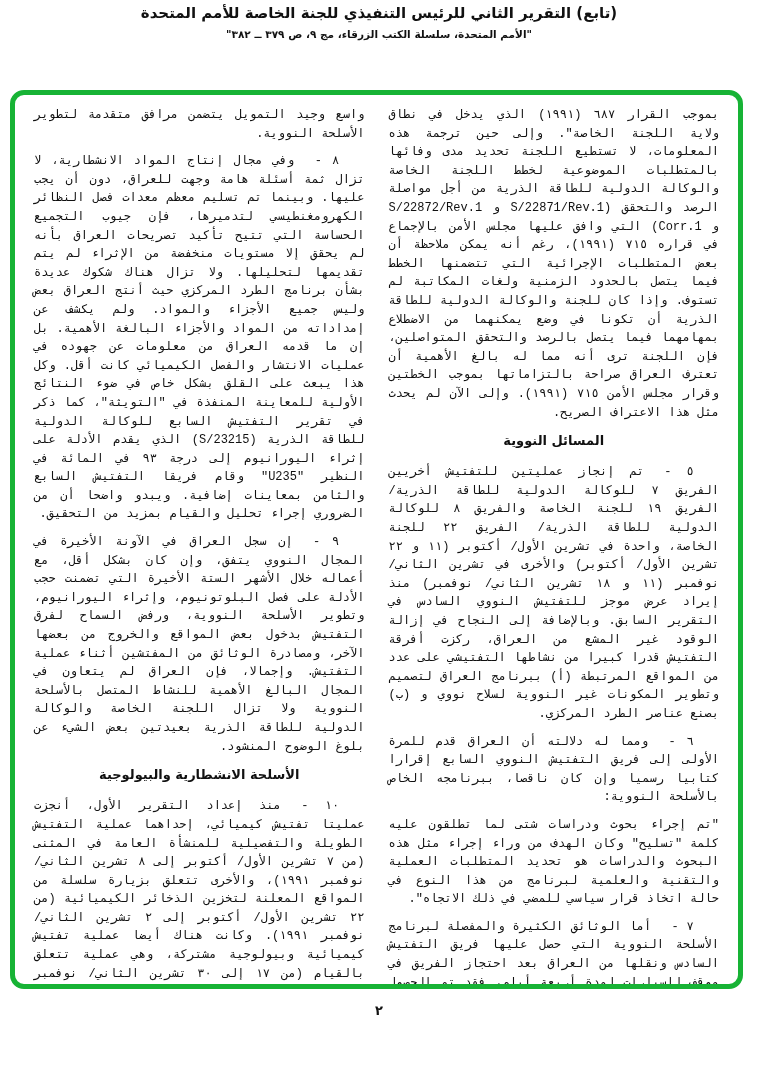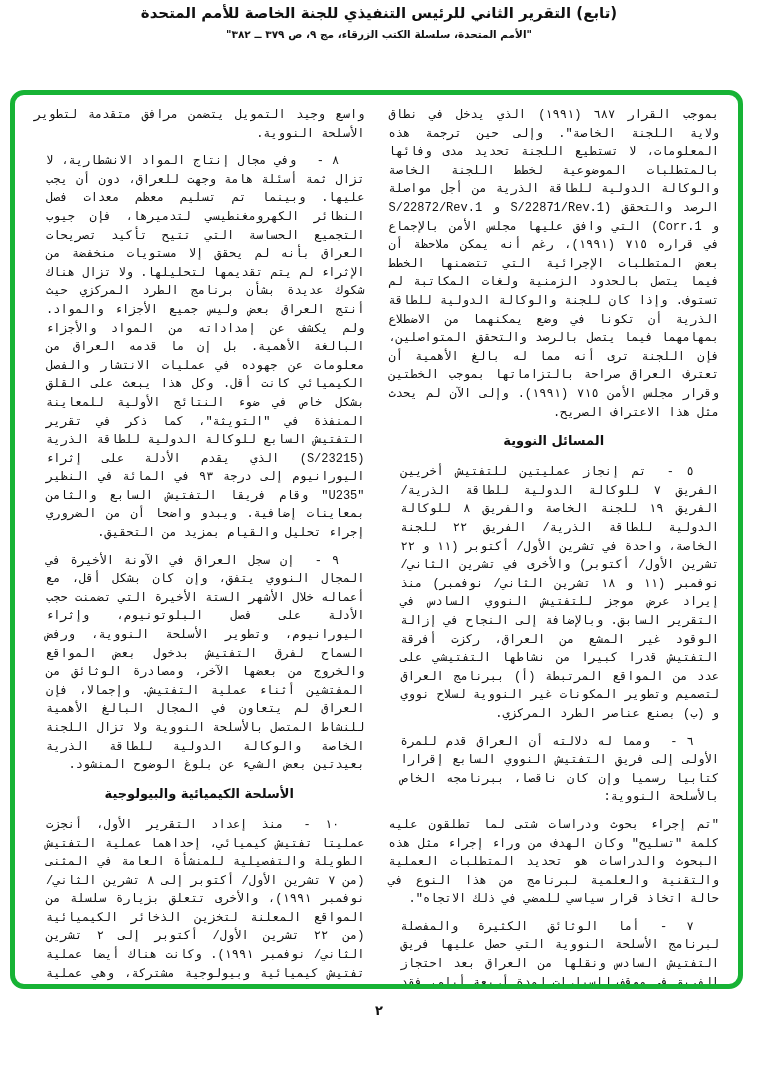--- a/index.html
+++ b/index.html
@@ -52,21 +52,20 @@
     line-height:1.55;
     text-align:justify;
     text-justify:inter-word;
   }
   .para{
     margin:0 0 9px 0;
     font-family:Liberation Mono, monospace;
   }
   .para.numbered{
     text-indent:2.1em;
-    margin-left:12px;
   }
   .pnum{
     padding-left:1.7em; 
     white-space:nowrap;
   }
   .col-heading{
     font-size:13px;
     font-weight:bold;
     text-align:center;
     margin:8px 0 12px 0;
@@ -99,21 +98,21 @@
       <p class="para numbered"><span class="pnum">٥ -</span><span>تم إنجاز عمليتين للتفتيش أخريين الفريق ٧ للوكالة الدولية للطاقة الذرية/ الفريق ١٩ للجنة الخاصة والفريق ٨ للوكالة الدولية للطاقة الذرية/ الفريق ٢٢ للجنة الخاصة، واحدة في تشرين الأول/ أكتوبر (١١ و ٢٢ تشرين الأول/ أكتوبر) والأخرى في تشرين الثاني/ نوفمبر (١١ و ١٨ تشرين الثاني/ نوفمبر) منذ إيراد عرض موجز للتفتيش النووي السادس في التقرير السابق. وبالإضافة إلى النجاح في إزالة الوقود غير المشع من العراق، ركزت أفرقة التفتيش قدرا كبيرا من نشاطها التفتيشي على عدد من المواقع المرتبطة (أ) ببرنامج العراق لتصميم وتطوير المكونات غير النووية لسلاح نووي و (ب) بصنع عناصر الطرد المركزي.</span></p>
       <p class="para numbered"><span class="pnum">٦ -</span><span>ومما له دلالته أن العراق قدم للمرة الأولى إلى فريق التفتيش النووي السابع إقرارا كتابيا رسميا وإن كان ناقصا، ببرنامجه الخاص بالأسلحة النووية:</span></p>
       <p class="para"><span>"تم إجراء بحوث ودراسات شتى لما تطلقون عليه كلمة "تسليح" وكان الهدف من وراء إجراء مثل هذه البحوث والدراسات هو تحديد المتطلبات العملية والتقنية والعلمية لبرنامج من هذا النوع في حالة اتخاذ قرار سياسي للمضي في ذلك الاتجاه".</span></p>
       <p class="para numbered"><span class="pnum">٧ -</span><span>أما الوثائق الكثيرة والمفصلة لبرنامج الأسلحة النووية التي حصل عليها فريق التفتيش السادس ونقلها من العراق بعد احتجاز الفريق في موقف للسيارات لمدة أربعة أيام، فقد تم الحصول عليها قبل اعتراف العراق للفريق السابع بأنه أجرى بحوثا ودراسات عن الأسلحة النووية. وفي الواقع، فقد زار فريقا التفتيش السابع والثامن مرافق معينة تعتبر مرتبطة ارتباطا مباشرا بتجريب وتطوير المكونات شديدة الانفجار لجهاز التفجير الداخلي لسلاح نووي. وقد رئي أن خصائص هذه المرافق غير متسقة مع التوضيحات التي قدمها العراق بشأن الغرض منها. ولذلك، فإن موقف العراق وهو أنه أجرى دراسات ولكن ليس لديه برنامج لتطوير الأسلحة النووية لا يتفق مع الوثائق ولا مع نتائج التفتيش التي تكشف عن وجود برنامج</span></p>
     </div>
 
     <div class="col">
       <p class="para"><span>واسع وجيد التمويل يتضمن مرافق متقدمة لتطوير الأسلحة النووية.</span></p>
       <p class="para numbered"><span class="pnum">٨ -</span><span>وفي مجال إنتاج المواد الانشطارية، لا تزال ثمة أسئلة هامة وجهت للعراق، دون أن يجب عليها. وبينما تم تسليم معظم معدات فصل النظائر الكهرومغنطيسي لتدميرها، فإن جيوب التجميع الحساسة التي تتيح تأكيد تصريحات العراق بأنه لم يحقق إلا مستويات منخفضة من الإثراء لم يتم تقديمها لتحليلها. ولا تزال هناك شكوك عديدة بشأن برنامج الطرد المركزي حيث أنتج العراق بعض وليس جميع الأجزاء والمواد. ولم يكشف عن إمداداته من المواد والأجزاء البالغة الأهمية. بل إن ما قدمه العراق من معلومات عن جهوده في عمليات الانتشار والفصل الكيميائي كانت أقل. وكل هذا يبعث على القلق بشكل خاص في ضوء النتائج الأولية للمعاينة المنفذة في "التويثة"، كما ذكر في تقرير التفتيش السابع للوكالة الدولية للطاقة الذرية (S/23215) الذي يقدم الأدلة على إثراء اليورانيوم إلى درجة ٩٣ في المائة في النظير "U235" وقام فريقا التفتيش السابع والثامن بمعاينات إضافية. ويبدو واضحا أن من الضروري إجراء تحليل والقيام بمزيد من التحقيق.</span></p>
       <p class="para numbered"><span class="pnum">٩ -</span><span>إن سجل العراق في الآونة الأخيرة في المجال النووي يتفق، وإن كان بشكل أقل، مع أعماله خلال الأشهر الستة الأخيرة التي تضمنت حجب الأدلة على فصل البلوتونيوم، وإثراء اليورانيوم، وتطوير الأسلحة النووية، ورفض السماح لفرق التفتيش بدخول بعض المواقع والخروج من بعضها الآخر، ومصادرة الوثائق من المفتشين أثناء عملية التفتيش. وإجمالا، فإن العراق لم يتعاون في المجال البالغ الأهمية للنشاط المتصل بالأسلحة النووية ولا تزال اللجنة الخاصة والوكالة الدولية للطاقة الذرية بعيدتين بعض الشيء عن بلوغ الوضوح المنشود.</span></p>
-      <h3 class="col-heading">الأسلحة الكيميائية والبيولوجية</h3>
+      <h3 class="col-heading">الأسلحة الانشطارية والبيولوجية</h3>
       <p class="para numbered"><span class="pnum">١٠ -</span><span>منذ إعداد التقرير الأول، أنجزت عمليتا تفتيش كيميائي، إحداهما عملية التفتيش الطويلة والتفصيلية للمنشأة العامة في المثنى (من ٧ تشرين الأول/ أكتوبر إلى ٨ تشرين الثاني/ نوفمبر ١٩٩١)، والأخرى تتعلق بزيارة سلسلة من المواقع المعلنة لتخزين الذخائر الكيميائية (من ٢٢ تشرين الأول/ أكتوبر إلى ٢ تشرين الثاني/ نوفمبر ١٩٩١). وكانت هناك أيضا عملية تفتيش كيميائية وبيولوجية مشتركة، وهي عملية تتعلق بالقيام (من ١٧ إلى ٣٠ تشرين الثاني/ نوفمبر ١٩٩١)، مع الإخطار قبل العملية بمدة قصيرة للغاية، بزيارة عدد من المواقع التي حددتها اللجنة الخاصة على أنها مواقع للأسلحة الكيميائية و/أو البيولوجية يحتمل أن يكون لها أهمية. بالإضافة إلى زيارة الموقع الأصلي في سلمان باك مرة أخرى.</span></p>
       <p class="para numbered"><span class="pnum">17 -</span><span>وفي عملية تفتيش موقع المثنى التي نجحت نجاحا فائقا من الناحية التقنية (الفريق ١٧ للجنة الخاصة)،</span></p>
     </div>
 
   </div>
 </div>
 
 <div class="page-number">٢</div>
 
 </body></html>

